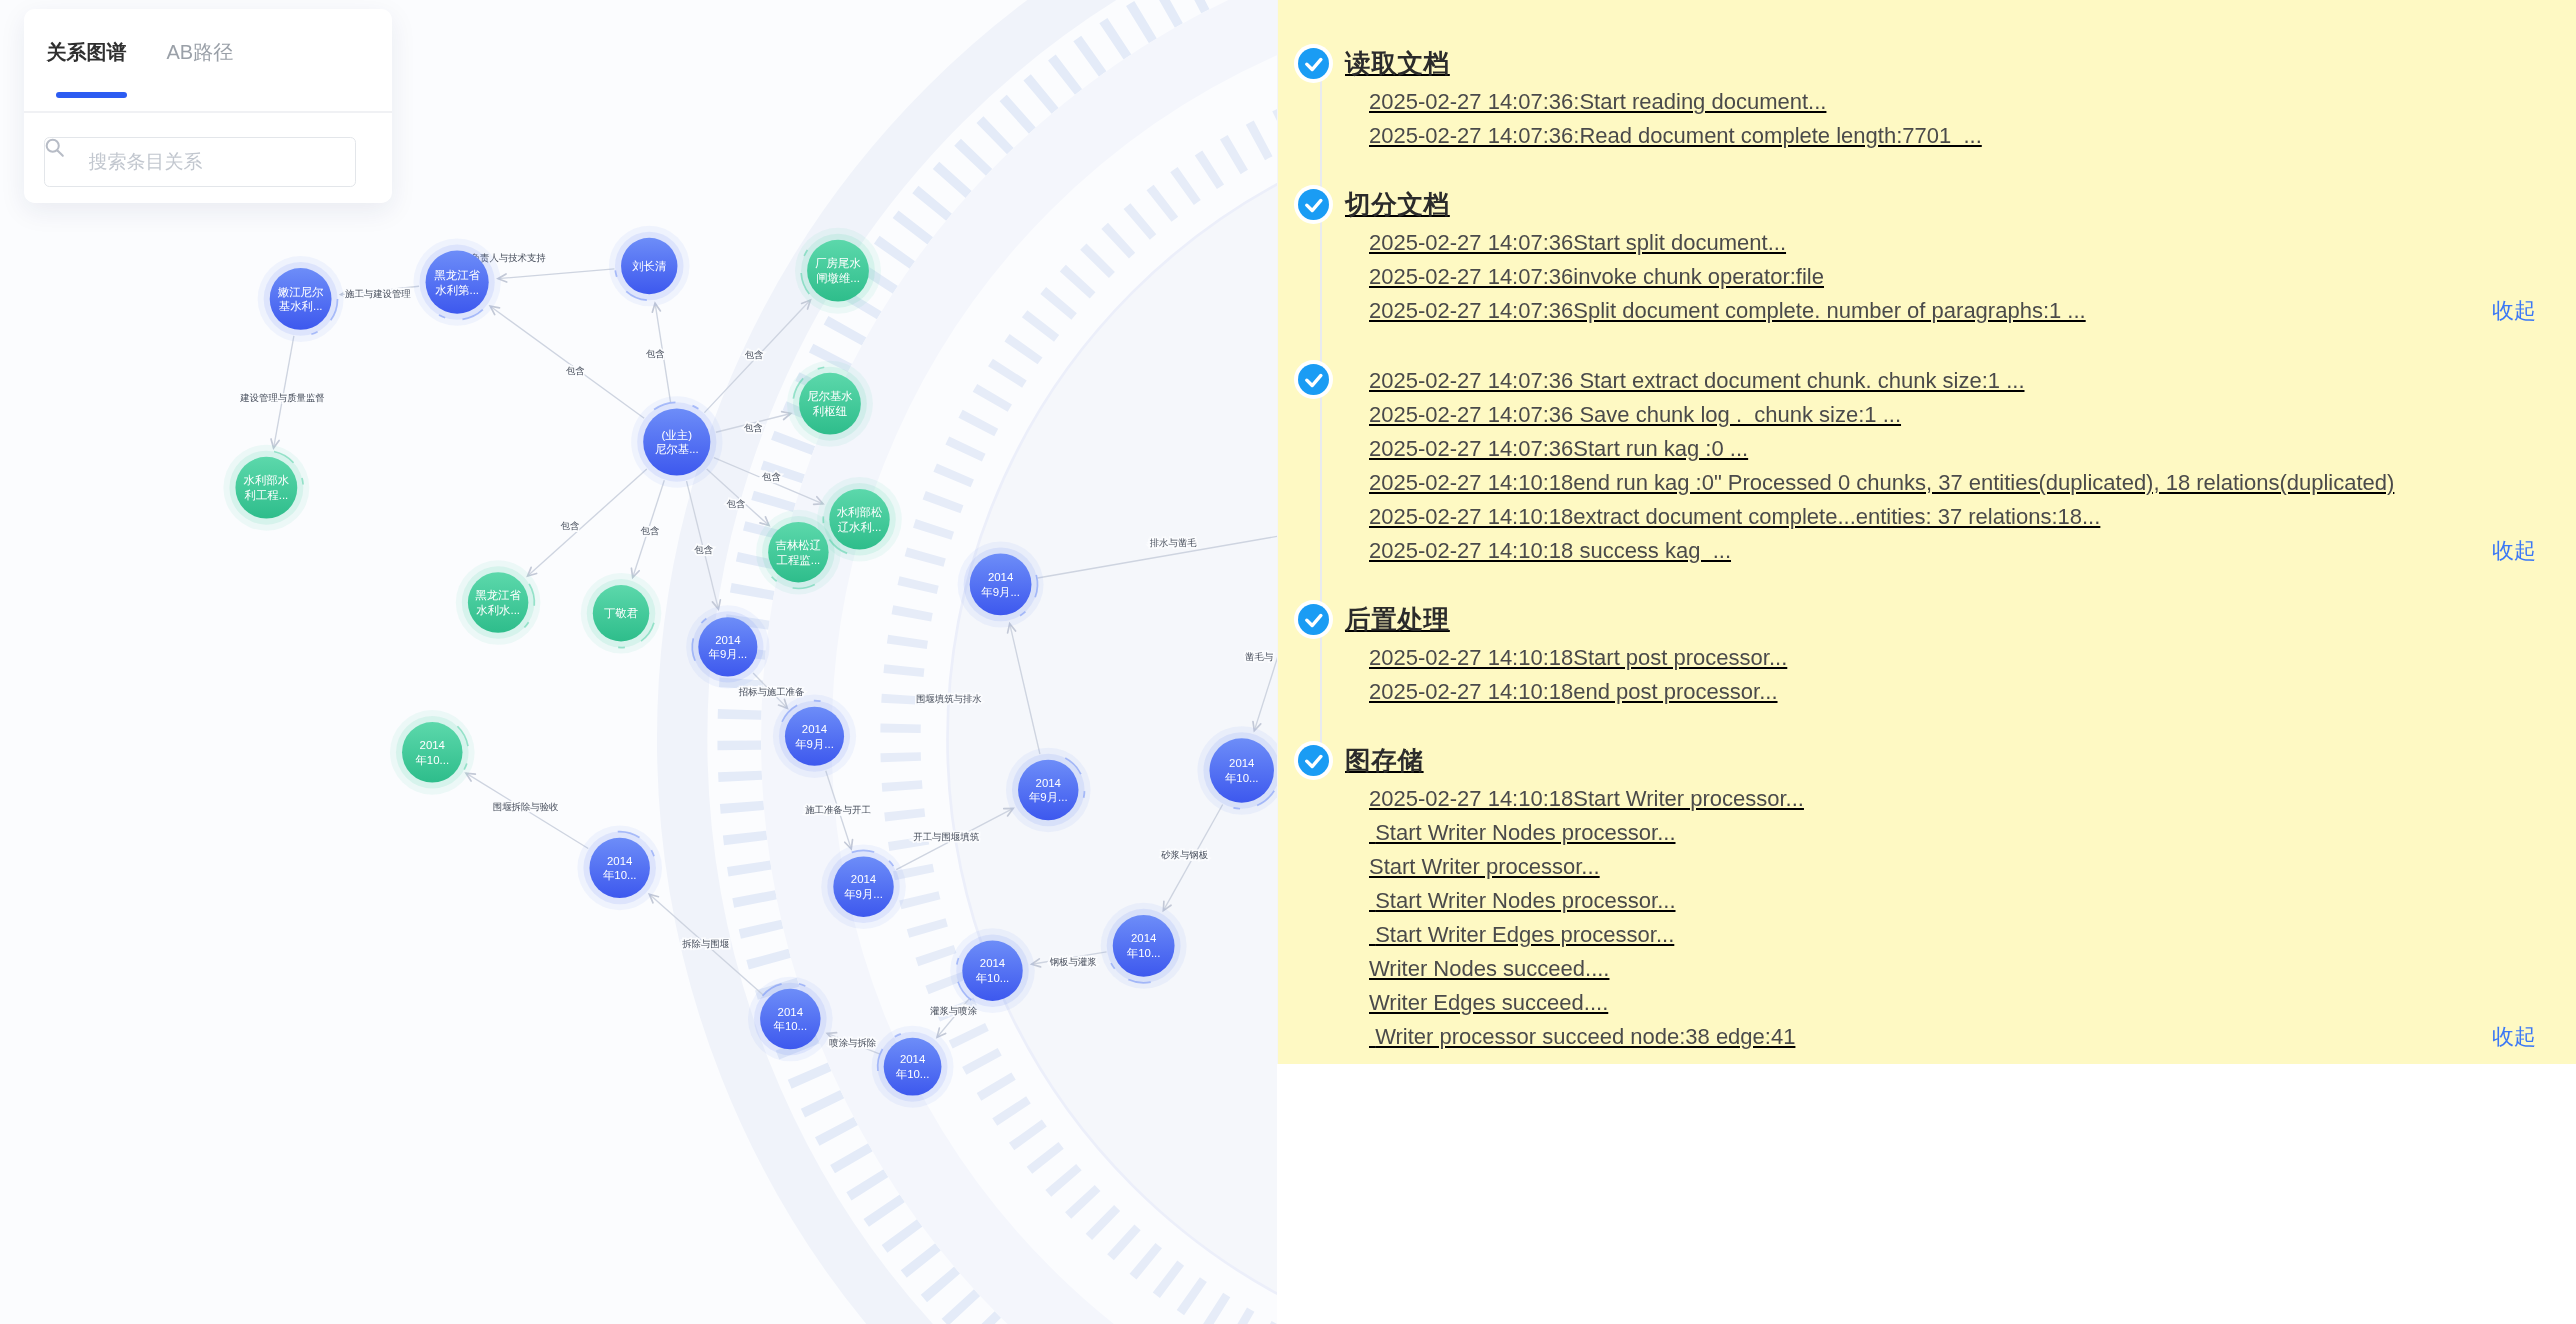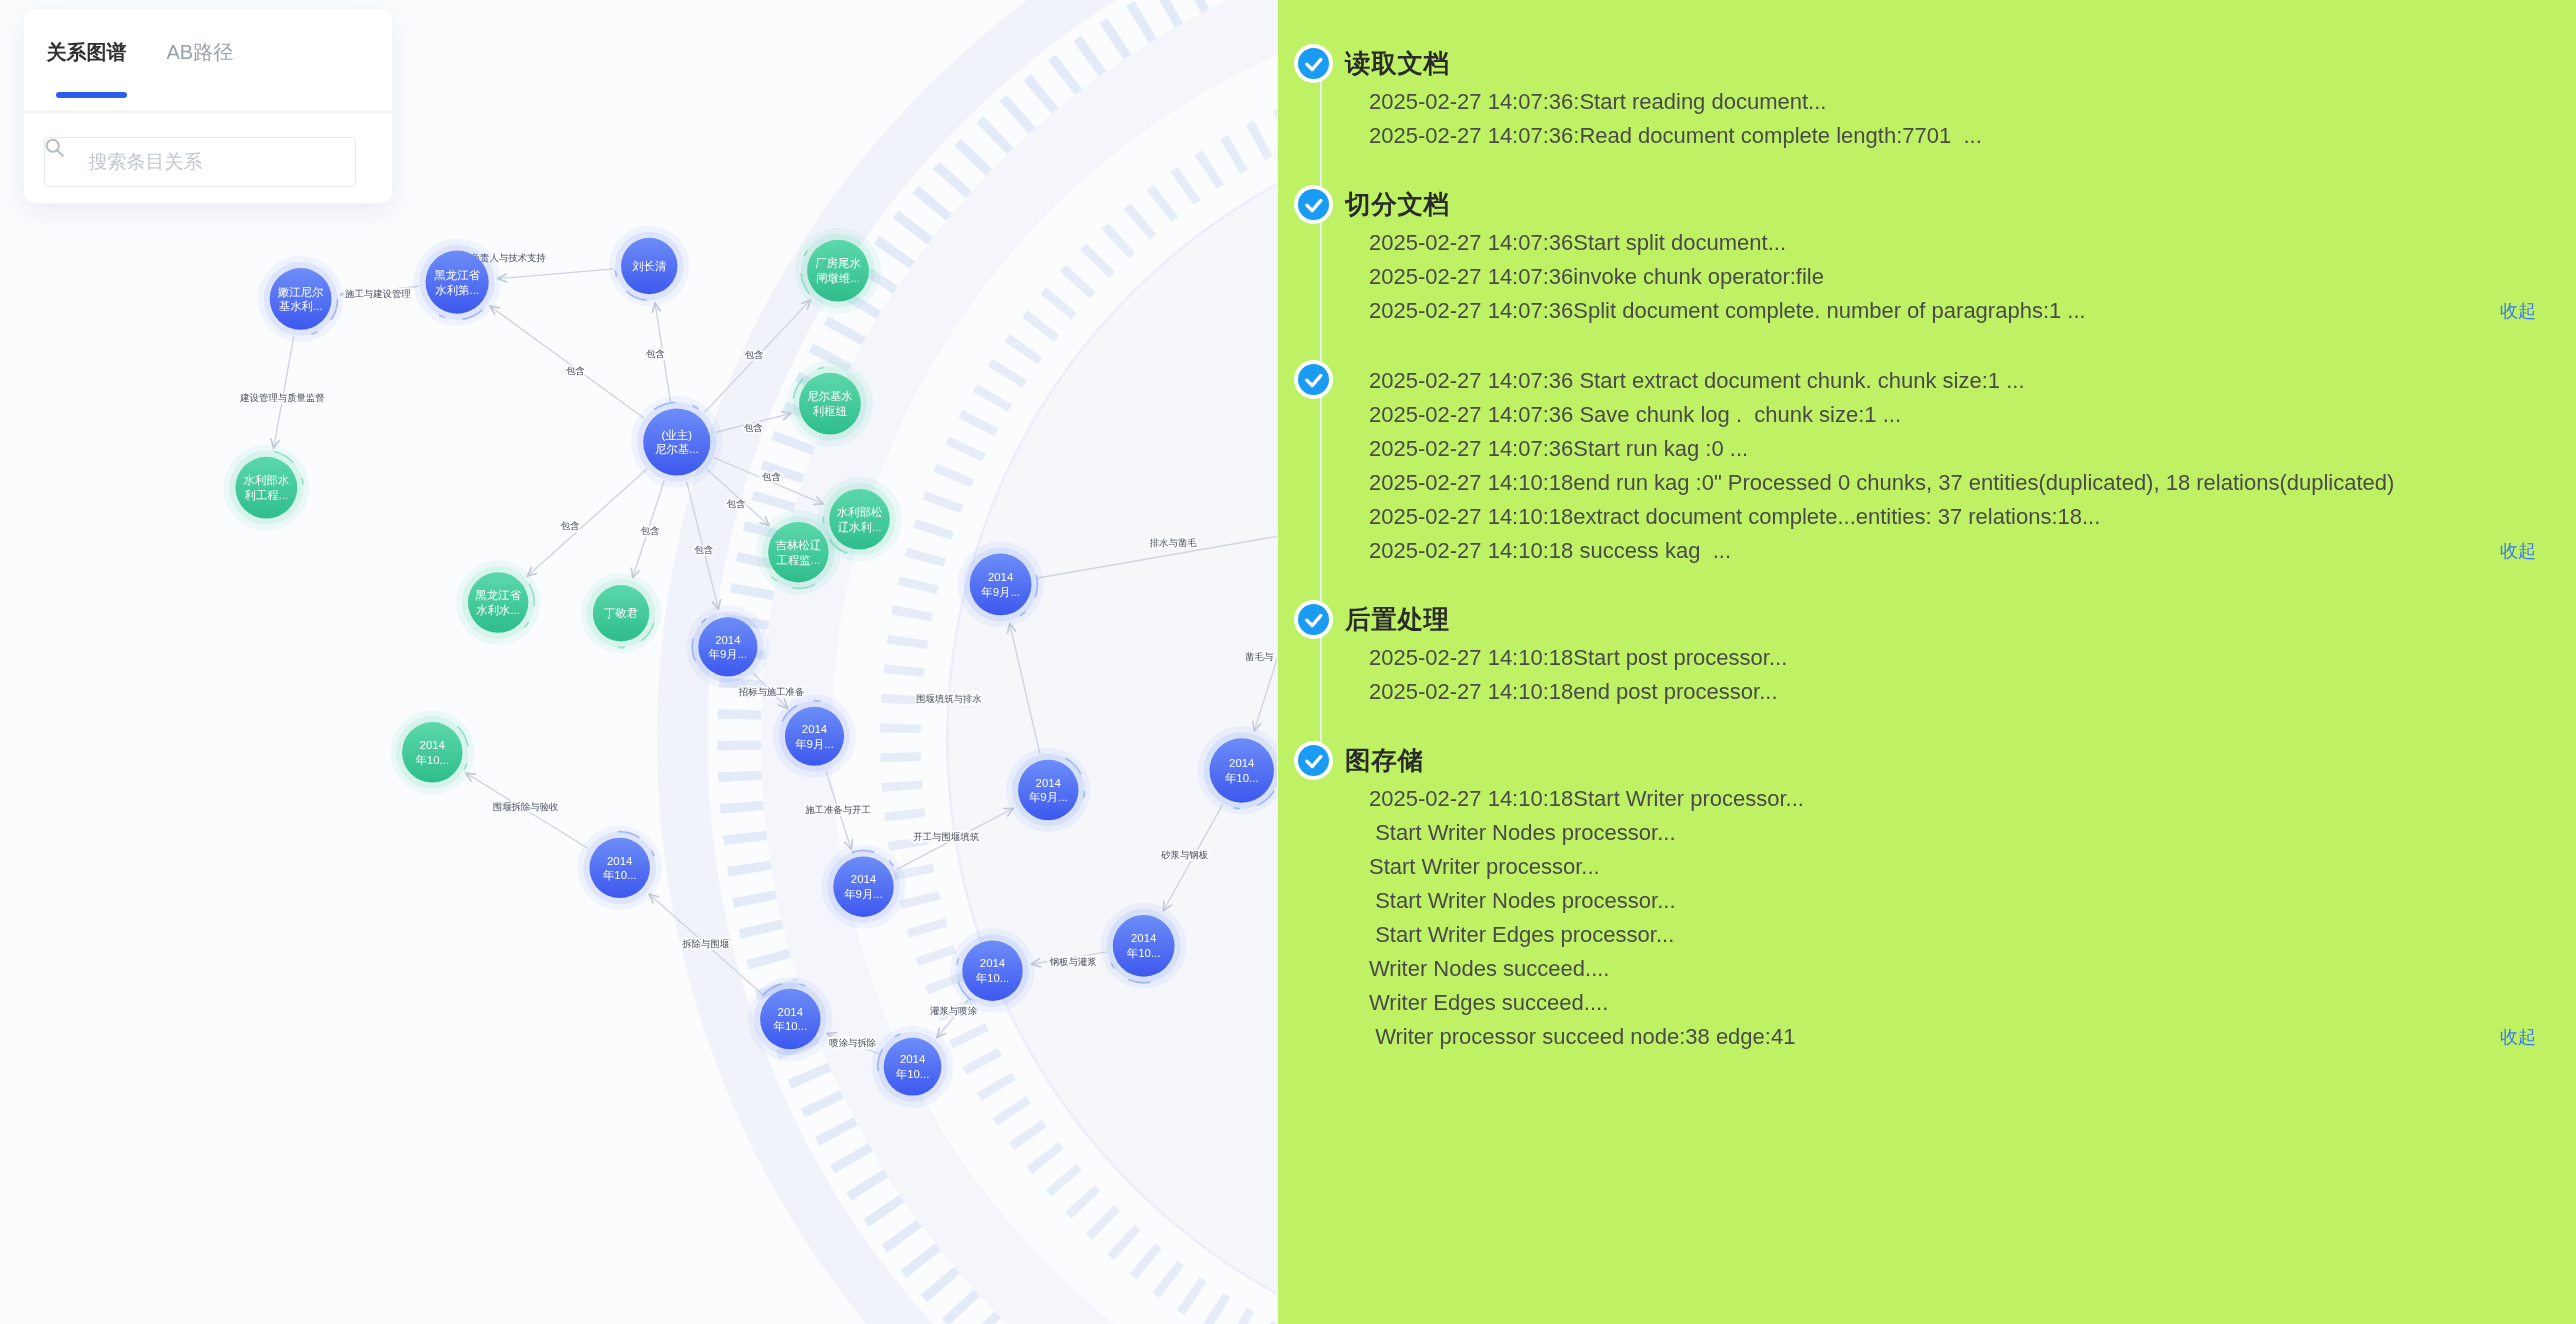--- a/index.html
+++ b/index.html
@@ -22,32 +22,32 @@
     border-radius:3.4px; background:#2c5cf2; }
   .card-divider { position:absolute; left:0; right:0; top:102px; height:1.3px; background:#f0f1f4; }
   .search-wrap { position:absolute; left:20px; right:36px; top:128px; height:50px; }
   .search-wrap input { width:100%; height:100%; border:1.3px solid #e3e6ea; border-radius:5.4px;
     font-size:19px; color:#333; padding:0 13.4px 0 44px; outline:none; background:#fff;
     font-family:inherit; }
   .search-wrap input::placeholder { color:#c2c7cf; }
   .search-icon { position:absolute; left:15px; top:14px; width:21.5px; height:21.5px; }
 
   
-  .log-panel { position:absolute; left:1277px; top:0; width:1299px; height:1324px;
-    background:#bef264; border-left:1.3px solid #f4f5f7; }
+  .log-panel { position:absolute; left:1277px; top:0; width:1299px; height:1064px;
+    background:#fef9c3; border-left:1.3px solid #f4f5f7;text-decoration:underline; }
   .steps { position:relative; padding:48px 40px 0 28px; }
   .steps-line { position:absolute; left:42px; width:2px; background:#e9ebef; z-index:0; }
   .step { position:relative; padding-left:39px; margin-bottom:36px; z-index:1; }
   .check { position:absolute; left:-8px; top:0; width:31px; height:31px; border-radius:50%;
     background:#1a9cf4; display:flex; align-items:center; justify-content:center;
     box-shadow:0 0 0 4px #ffffff; }
   .step-title { font-size:25.5px; line-height:31px; color:#2b2b2b; font-weight:700;
     letter-spacing:0.7px; margin-bottom:6px; }
   .log-line { font-size:22px; line-height:34px; color:#4a4a4a; white-space:pre-wrap;margin-left:24px; }
-  .collapse { position:absolute; right:0; bottom:0; font-size:18px; line-height:34px;
+  .collapse { position:absolute; right:0; bottom:0; font-size:22px; line-height:34px;
     color:#3b78f6; cursor:pointer; }
 
   
   .edge-line { stroke:#ced4e0; stroke-width:2; fill:none; }
   .edge-arrow { stroke:#c3c9d7; stroke-width:2.5; fill:none; stroke-linecap:round; }
   .edge-label { font-size:14px; fill:#454c5a; text-anchor:middle;
     paint-order:stroke; stroke:#fbfcfe; stroke-width:5px; }
   .node-label { font-size:17px; fill:#ffffff; text-anchor:middle; font-weight:500; }
 </style>
 </head>

